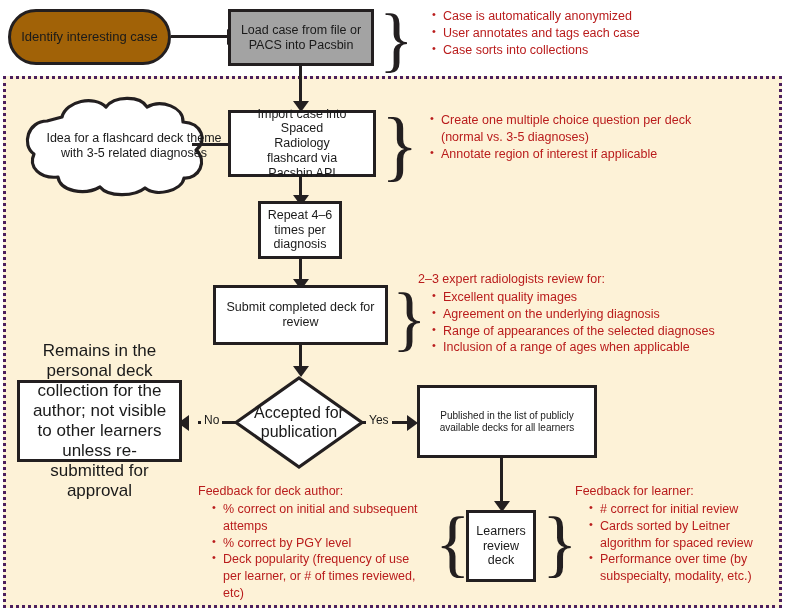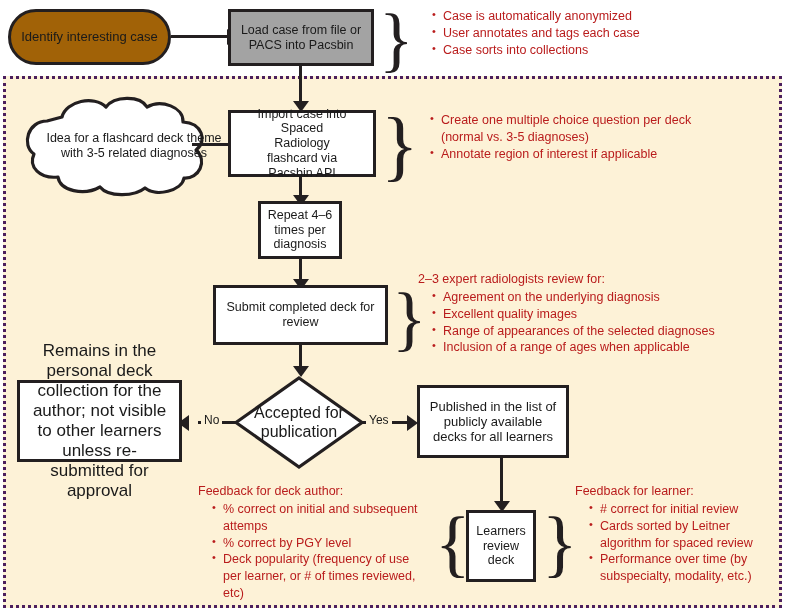--- a/index.html
+++ b/index.html
@@ -234,22 +234,22 @@
 
   <div class="node box" style="left:213px; top:285px; width:175px; height:60px; font-size:12.5px; padding:6px 8px;">
     <span>Submit completed deck for review</span>
   </div>
 
   <div class="brace" style="left:392px; top:282px; font-size:72px;">}</div>
 
   <div class="annot indented" style="left:418px; top:272px; width:330px;">
     <div class="annot-head">2–3 expert radiologists review for:</div>
     <ul>
+      <li>Excellent quality images</li>
       <li>Agreement on the underlying diagnosis</li>
-      <li>Excellent quality images</li>
       <li>Range of appearances of the selected diagnoses</li>
       <li>Inclusion of a range of ages when applicable</li>
     </ul>
   </div>
 
   <div class="line" style="left:299px; top:345px; width:3px; height:27px;"></div>
   <div class="arrow-down" style="left:293px; top:366px;"></div>
 
   <div class="diamond-wrap" style="left:233px; top:375px; width:132px; height:95px;">
     <svg class="diamond-shape" viewBox="0 0 132 95" preserveAspectRatio="none">
@@ -265,21 +265,21 @@
   <div class="edge-label" style="left:201px; top:413px; background:#fdf2d7; padding:0 3px;">No</div>
 
   <div class="node box" style="left:17px; top:380px; width:165px; height:82px; font-size:17px; padding:0 6px;">
     <span>Remains in the personal deck collection for the author; not visible to other learners unless re-submitted for approval</span>
   </div>
 
   <div class="line" style="left:362px; top:421px; width:48px; height:3px;"></div>
   <div class="arrow-right" style="left:407px; top:415px;"></div>
   <div class="edge-label" style="left:366px; top:413px; background:#fdf2d7; padding:0 3px;">Yes</div>
 
-  <div class="node box" style="left:417px; top:385px; width:152px; height:73px; font-size:13px; padding:0 7px;">
+  <div class="node box" style="left:417px; top:385px; width:180px; height:73px; font-size:10px; padding:0 7px;">
     <span>Published in the list of publicly available decks for all learners</span>
   </div>
 
   <div class="line" style="left:500px; top:458px; width:3px; height:48px;"></div>
   <div class="arrow-down" style="left:494px; top:501px;"></div>
 
   <div class="node box" style="left:466px; top:510px; width:70px; height:72px; font-size:12.5px; padding:0 4px;">
     <span>Learners review deck</span>
   </div>
 

